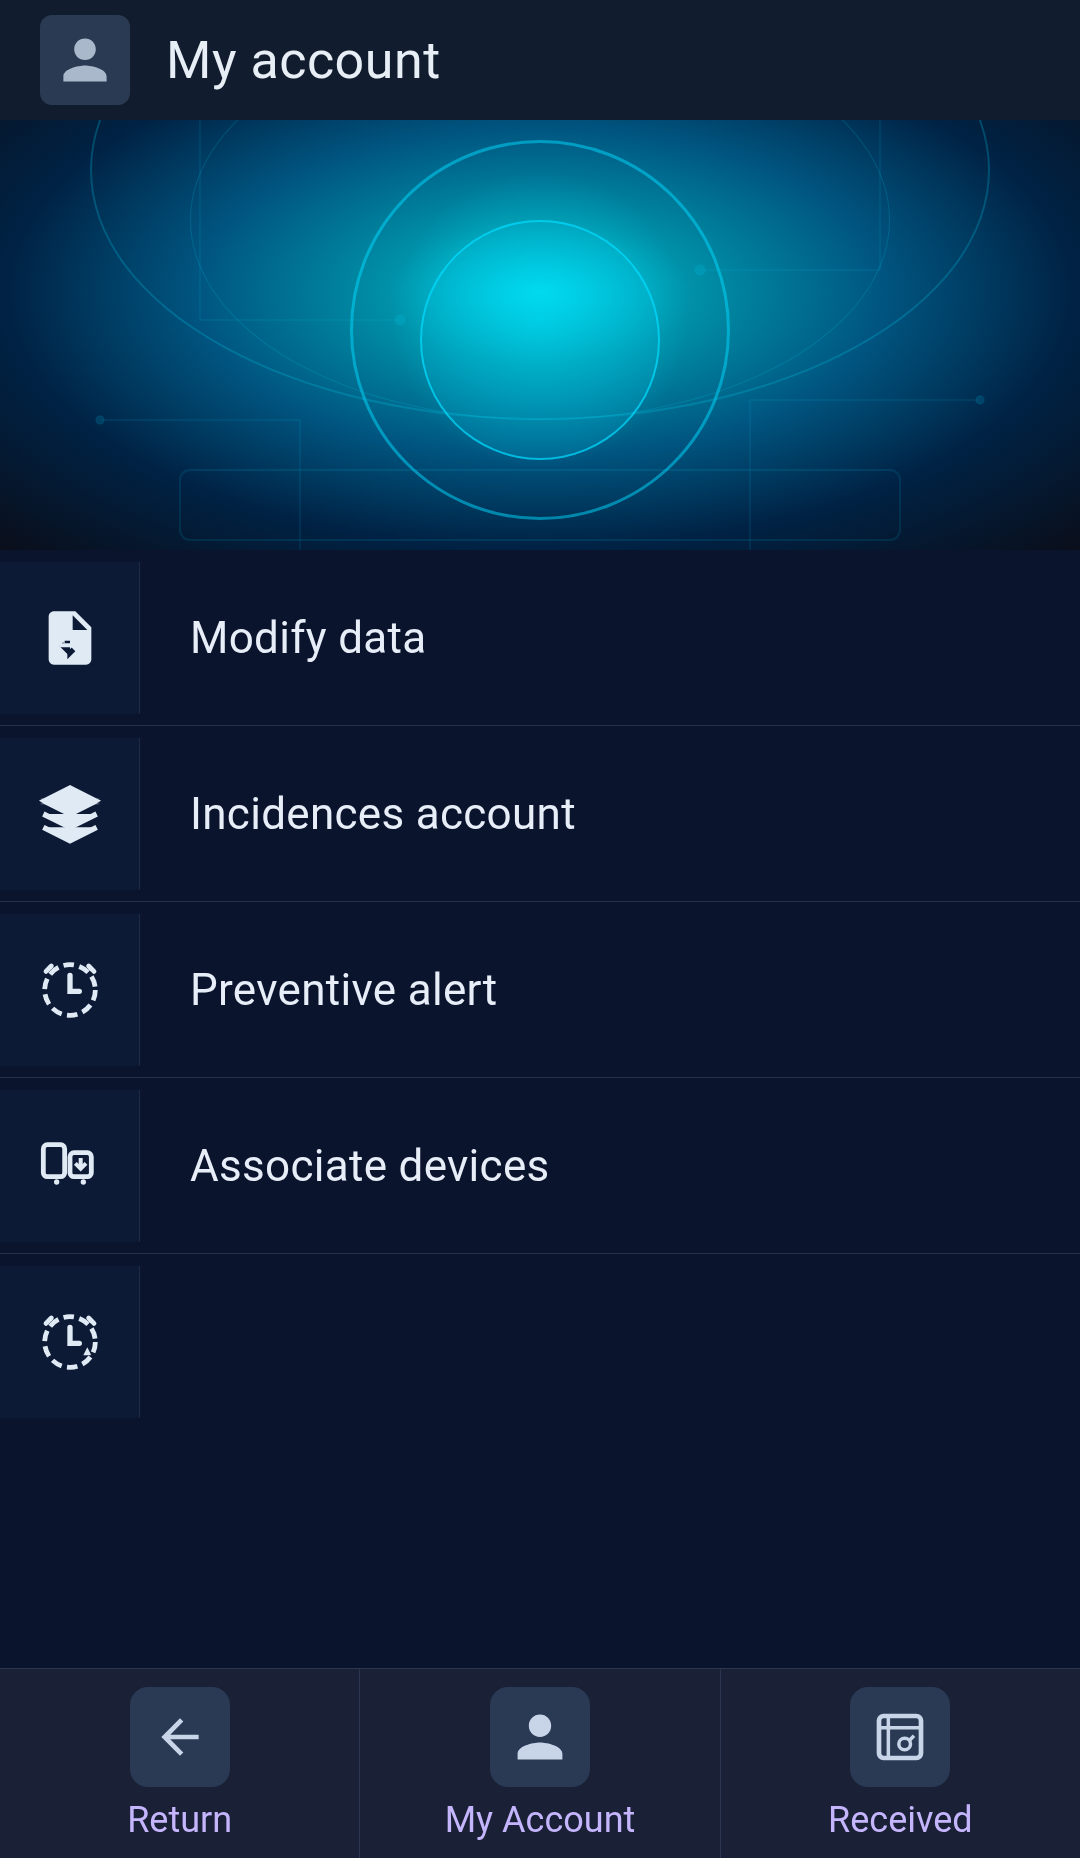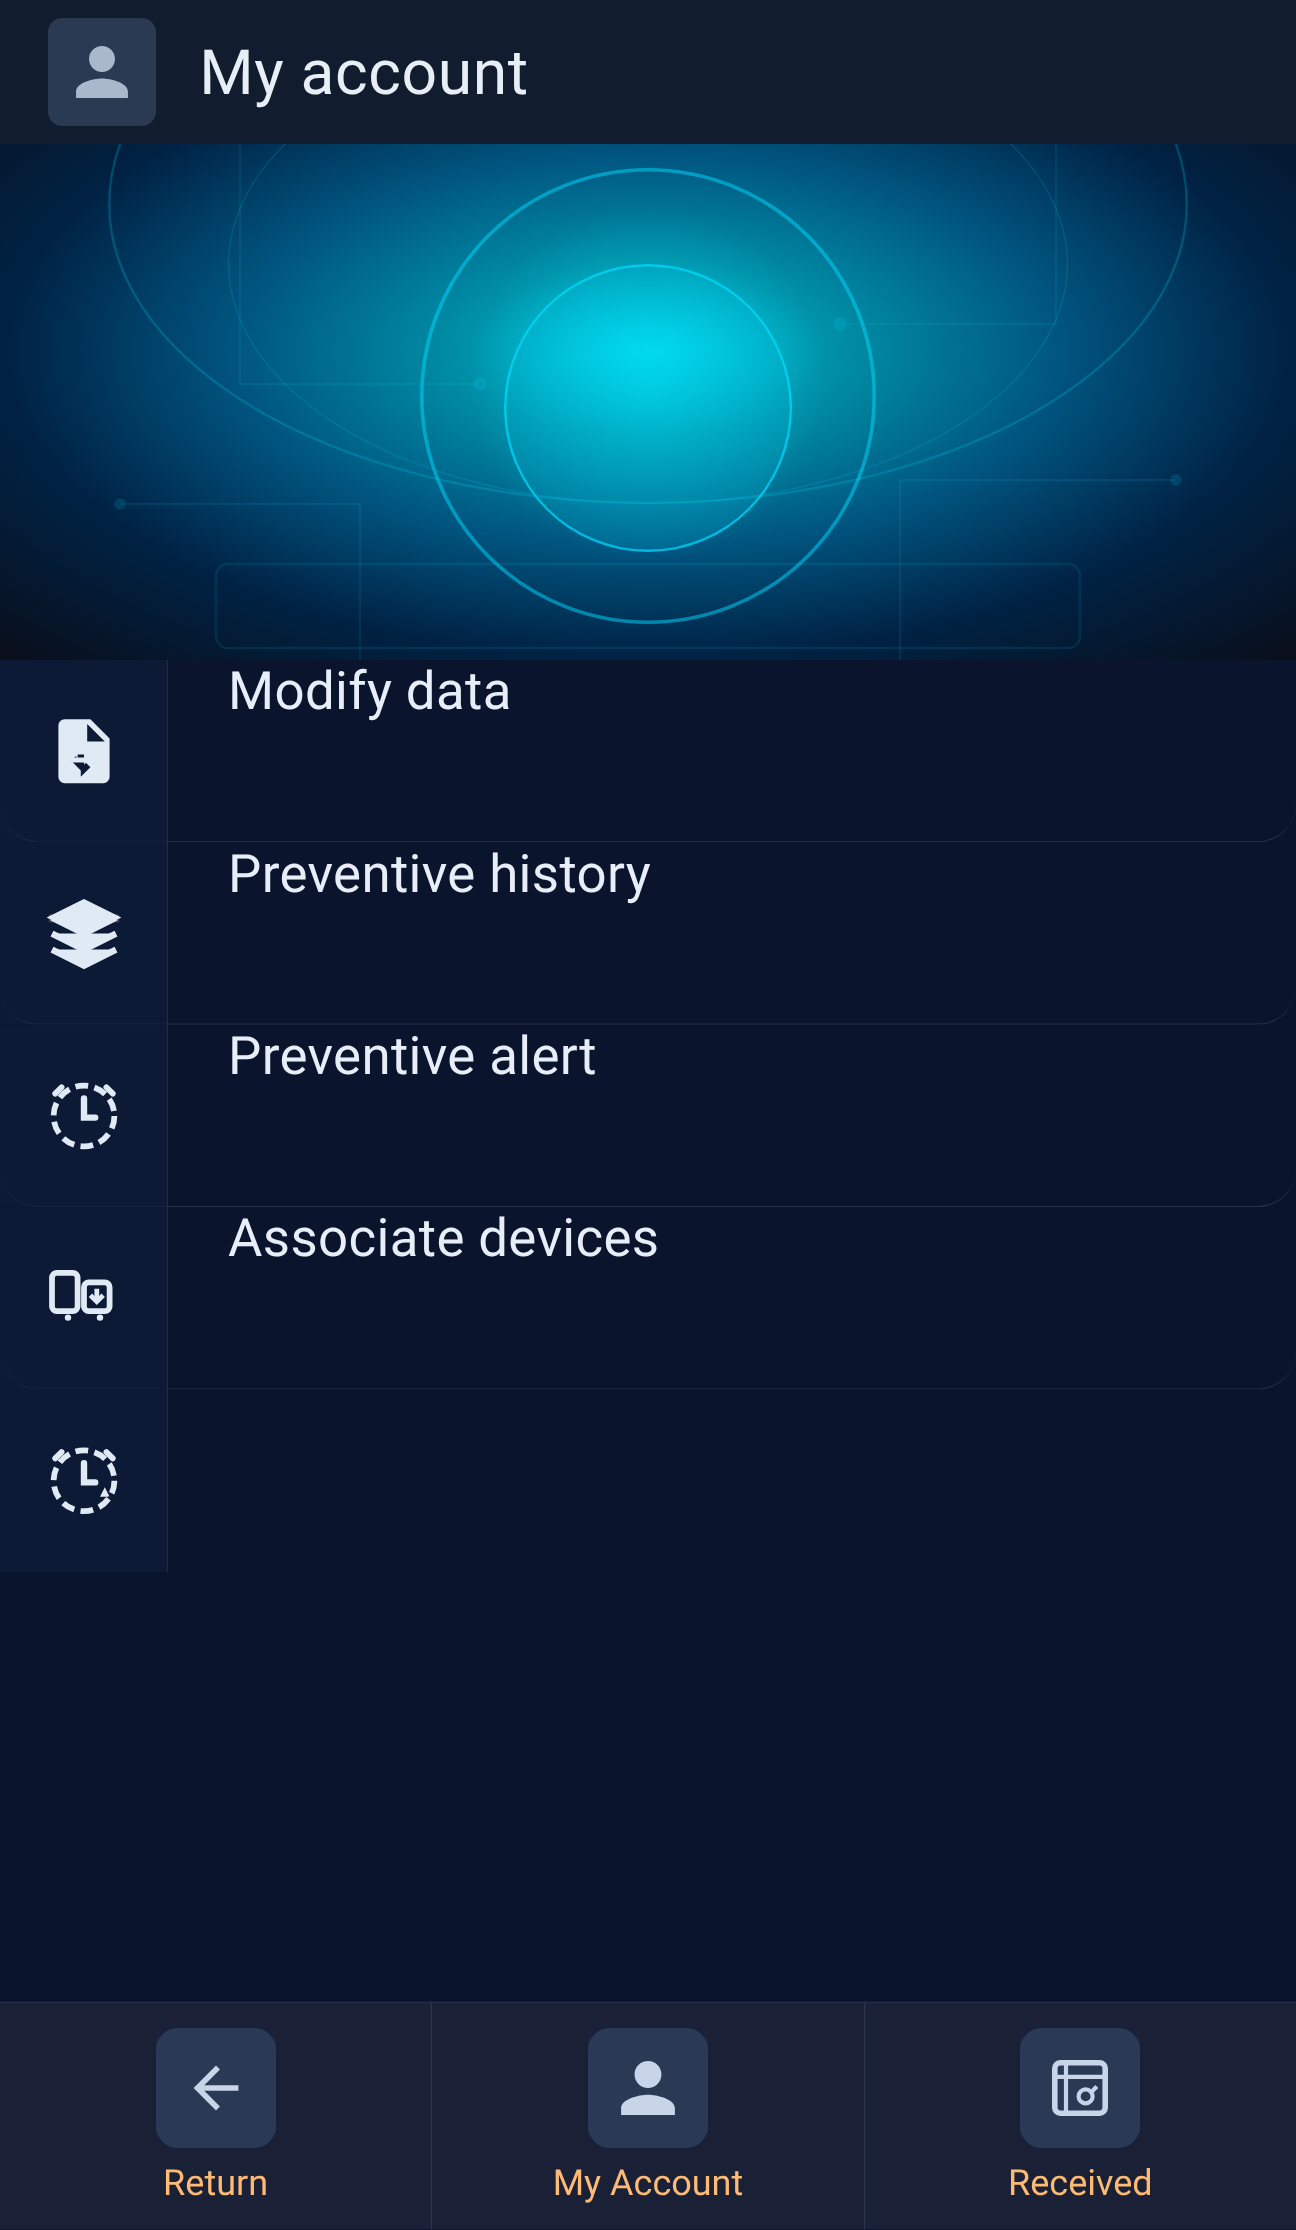--- a/index.html
+++ b/index.html
@@ -129,26 +129,25 @@
       flex: 1;
       background: rgba(10, 20, 45, 0.88);
       position: relative;
       z-index: 5;
       display: flex;
       flex-direction: column;
     }
 
     .menu-item {
       display: flex;
-      align-items: flex-start;
-      height: 152px;
+      align-items: center;
+      height: 176px;
       border-bottom: 1px solid rgba(255, 255, 255, 0.12);
       cursor: pointer;
       transition: background 0.2s;
-      border-radius: 32px;
     }
 
     .menu-icon-box {
       width: 140px;
       height: 152px;
       display: flex;
       align-items: center;
       justify-content: center;
       flex-shrink: 0;
       background: rgba(15, 30, 60, 0.6);
@@ -204,22 +203,22 @@
       justify-content: center;
     }
 
     .nav-icon-wrap svg {
       width: 56px;
       height: 56px;
       fill: #c8d4e8;
     }
 
     .nav-label {
-      color: #fdba74;
-      font-size: 30px;
+      color: #c4b5fd;
+      font-size: 36px;
       font-weight: 400;
     }
   </style>
 </head>
 <body>
 
 <div class="header">
   <div class="header-avatar">
     <svg viewBox="0 0 24 24">
       <path d="M12 12c2.7 0 4.8-2.1 4.8-4.8S14.7 2.4 12 2.4 7.2 4.5 7.2 7.2 9.3 12 12 12zm0 2.4c-3.2 0-9.6 1.6-9.6 4.8v2.4h19.2v-2.4c0-3.2-6.4-4.8-9.6-4.8z"></path>
@@ -269,21 +268,21 @@
 
   <div class="menu-item">
     <div class="menu-icon-box">
       <svg viewBox="0 0 24 24">
         <path d="M12 2L2 7l10 5 10-5-10-5zM2 12l10 5 10-5M2 17l10 5 10-5"></path>
         <path d="M12 2L2 7l10 5 10-5-10-5z" fill="none" stroke="#e0eaf5" stroke-width="1.5"></path>
         <rect x="1" y="6" width="22" height="2.5" rx="0" fill="rgba(224,234,245,0.2)"></rect>
         <path d="M2 7l10 5 10-5M2 12l10 5 10-5M2 17l10 5 10-5" stroke="#e0eaf5" stroke-width="2" fill="none"></path>
       </svg>
     </div>
-    <span class="menu-label">Preventive history</span>
+    <span class="menu-label">Incidences account</span>
   </div>
 
   <div class="menu-item">
     <div class="menu-icon-box">
       <svg viewBox="0 0 24 24">
         <circle cx="12" cy="12" r="9.5" fill="none" stroke="#e0eaf5" stroke-width="1.8" stroke-dasharray="4 2"></circle>
         <polyline points="12,6.5 12,12.5 15.5,12.5" stroke="#e0eaf5" stroke-width="2" fill="none" stroke-linecap="round"></polyline>
         <path d="M5 3L3 5M19 3l2 2" stroke="#e0eaf5" stroke-width="1.8" stroke-linecap="round"></path>
       </svg>
     </div>

